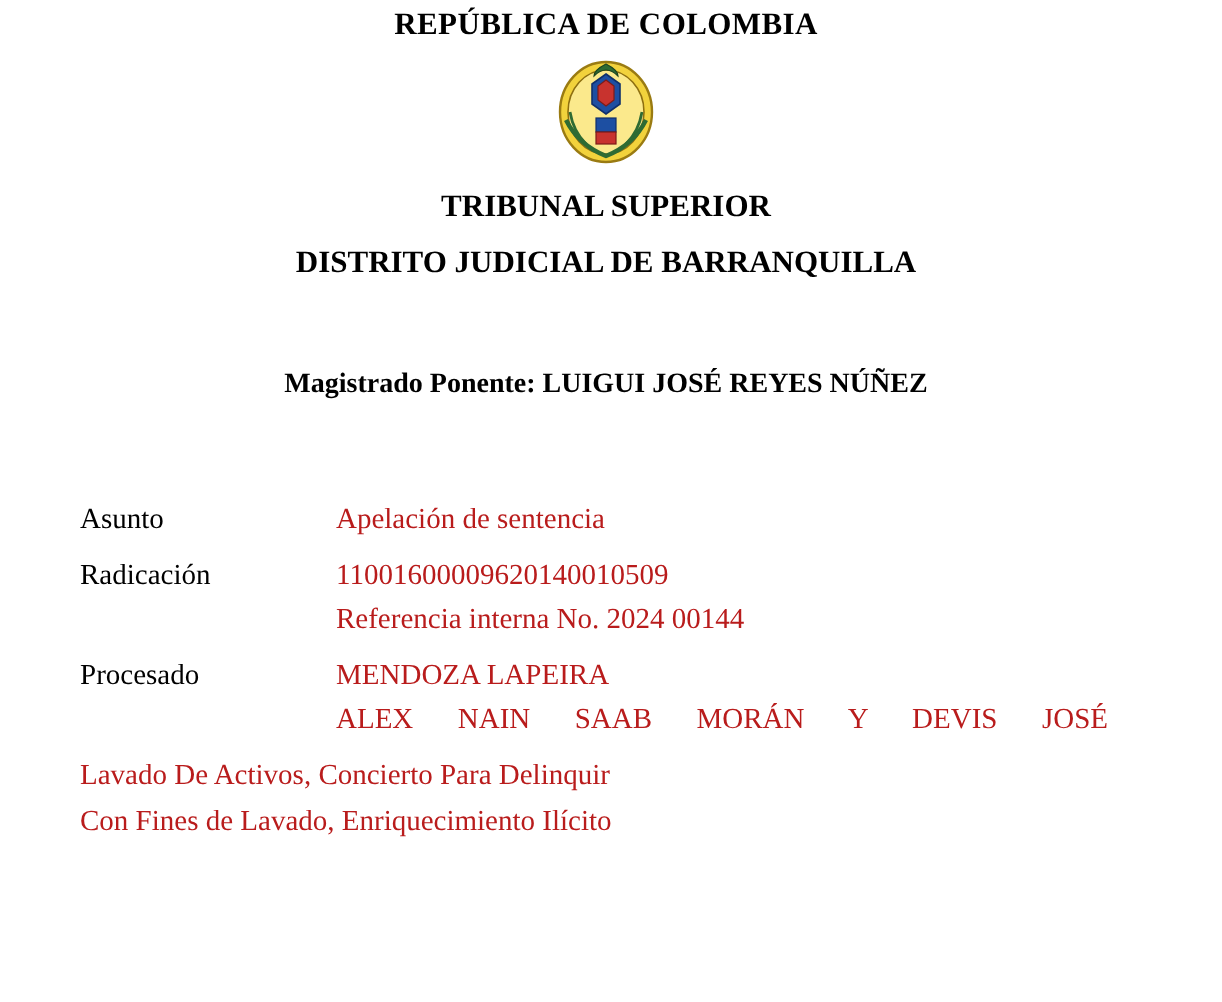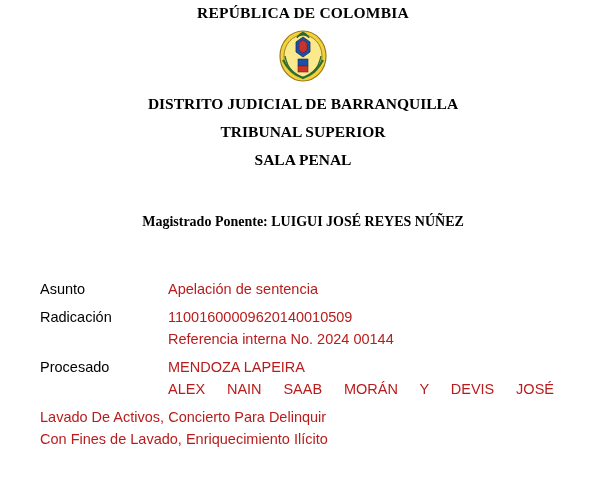--- a/index.html
+++ b/index.html
@@ -46,21 +46,21 @@
   .ponente {
     text-align: center;
     font-weight: bold;
     font-size: 14px;
     margin-top: 42px;
   }
   .meta {
     margin-top: 48px;
     padding-left: 40px;
     padding-right: 52px;
-    font-family: Liberation Sans, sans-serif;
+    font-family: Liberation Serif, serif;
   }
   .meta-row {
     display: flex;
     align-items: flex-start;
     margin-bottom: 6px;
   }
   .meta-label {
     width: 128px;
     flex: 0 0 128px;
     font-size: 14.5px;
@@ -98,23 +98,22 @@
         <path d="M24 10 L28 13 L28 20 L24 23 L20 20 L20 13 Z" fill="#c8332e" stroke="#7d1b18" stroke-width="0.6"></path>
         <rect x="19" y="29" width="10" height="7" fill="#1d4fa2" stroke="#10306b" stroke-width="0.6"></rect>
         <rect x="19" y="36" width="10" height="6" fill="#c8332e" stroke="#7d1b18" stroke-width="0.6"></rect>
         <path d="M24 2 C20 4 18 6 18 8 C20 6 22 5 24 5 C26 5 28 6 30 8 C30 6 28 4 24 2 Z" fill="#2f6b33" stroke="#1d4421" stroke-width="0.6"></path>
         <path d="M4 30 C8 38 14 44 24 48 C34 44 40 38 44 30" fill="none" stroke="#2f6b33" stroke-width="2.2"></path>
         <path d="M6 26 C7 32 10 38 14 42" fill="none" stroke="#2f6b33" stroke-width="1.4"></path>
         <path d="M42 26 C41 32 38 38 34 42" fill="none" stroke="#2f6b33" stroke-width="1.4"></path>
       </svg>
     </div>
 
+    <div class="court-line">TRIBUNAL SUPERIOR</div>
     <div class="court-line">DISTRITO JUDICIAL DE BARRANQUILLA</div>
-    <div class="court-line">TRIBUNAL SUPERIOR</div>
-    <div class="court-line">SALA PENAL</div>
   </div>
 
   <div class="ponente">Magistrado Ponente: LUIGUI JOSÉ REYES NÚÑEZ</div>
 
   <div class="meta">
 
     <div class="meta-row">
       <div class="meta-label">Asunto</div>
       <div class="meta-value">
         <span class="sub">Apelación de sentencia</span>

